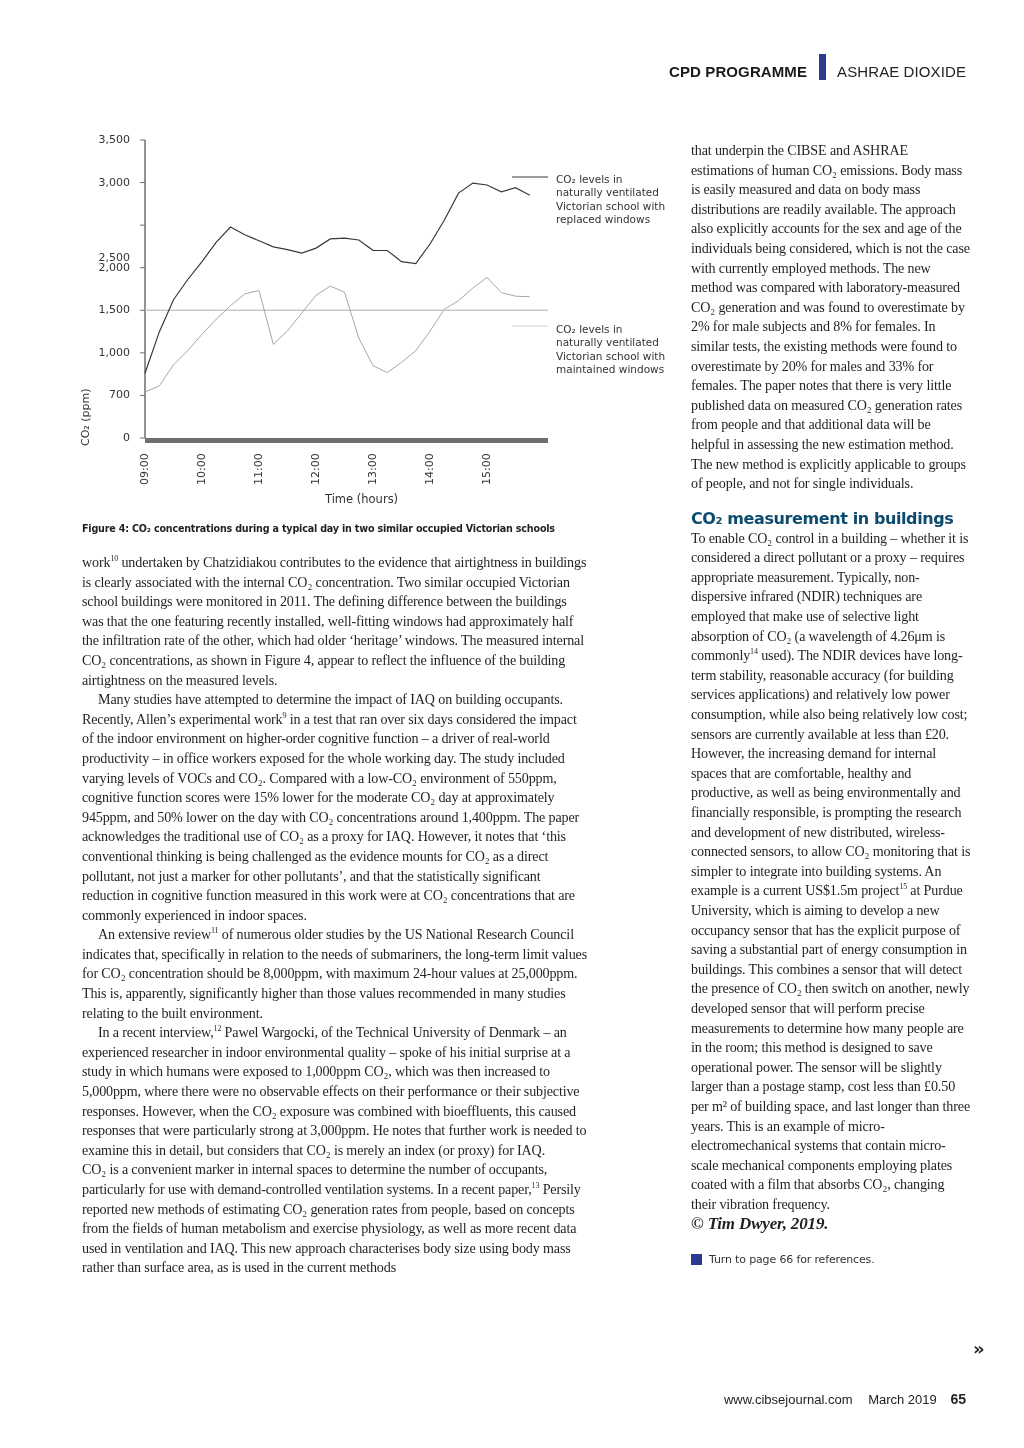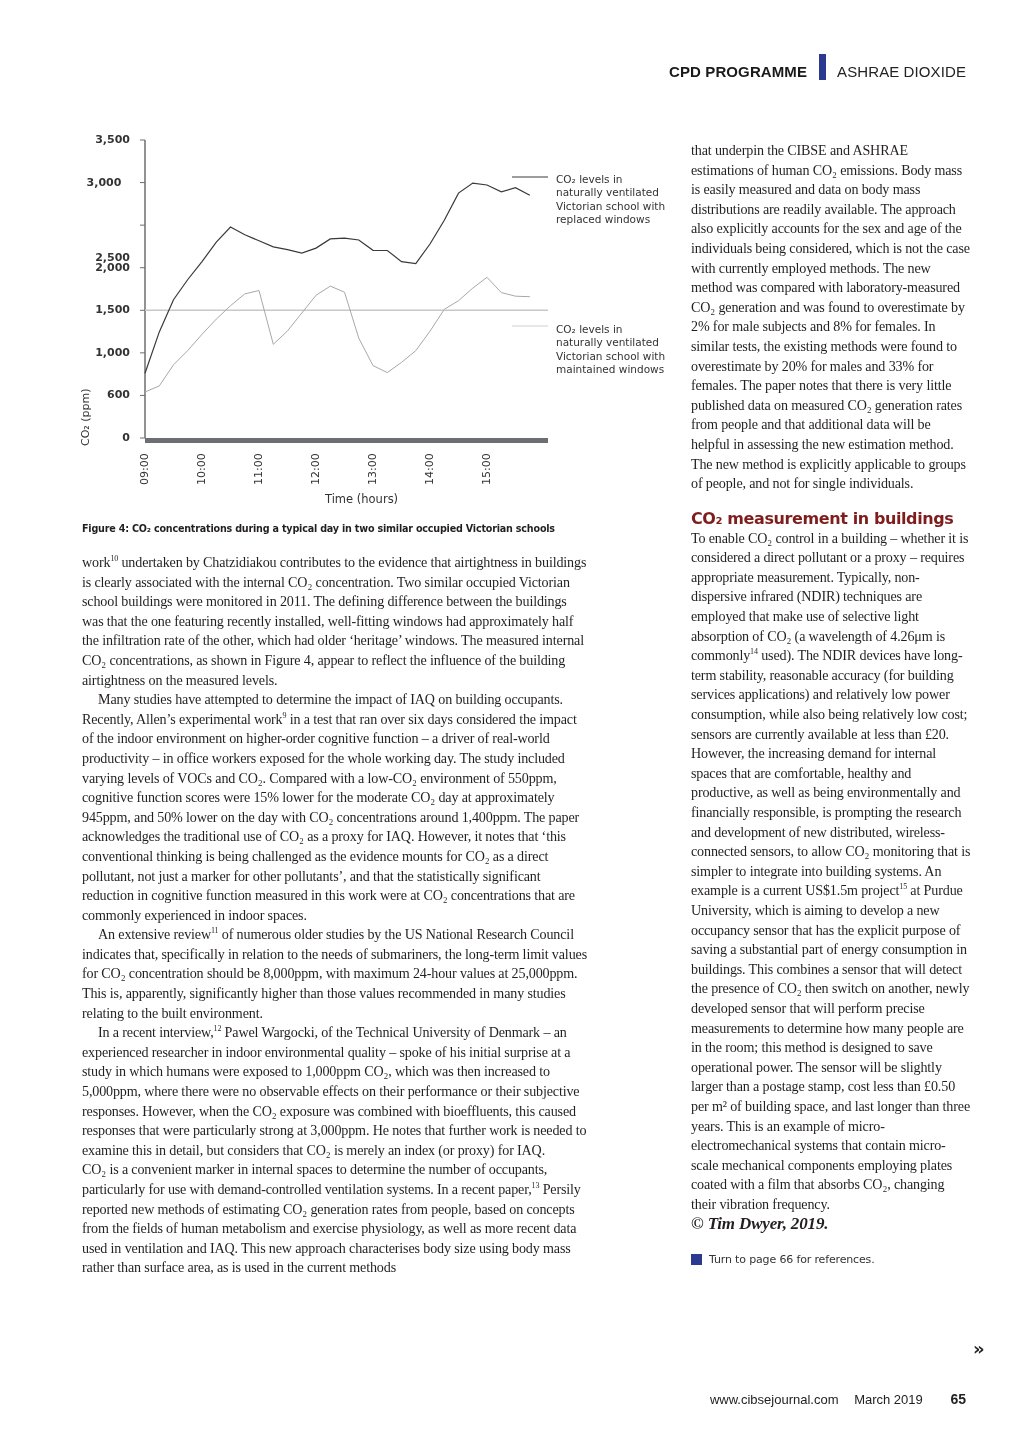--- a/index.html
+++ b/index.html
@@ -3,39 +3,39 @@
 <meta charset="utf-8">
 <style>
   html, body { margin:0; padding:0; background:#ffffff; }
   body { width:1024px; height:1448px; position:relative; overflow:hidden; color:#231f20; }
   .hdr { position:absolute; top:54px; right:58px; display:flex; align-items:flex-end; font-family:"Liberation Sans", sans-serif; font-size:15px; letter-spacing:0.1px; }
   .hdr .sec { font-weight:bold; color:#1a1a1a; }
   .hdr .bar { width:7px; height:26px; background:#2b3990; margin:0 11px 0 12px; display:inline-block; }
   .hdr .topic { color:#222; }
   .chart { position:absolute; left:78px; top:128px; width:590px; height:390px; }
   .chart svg { position:absolute; left:0; top:0; }
-  .ytick { position:absolute; font-family:"DejaVu Sans", sans-serif; font-size:11px; color:#333; text-align:right; width:52px; left:0;font-weight:bold; }
+  .ytick { position:absolute; font-family:"DejaVu Sans", sans-serif; font-size:11px; color:#333; text-align:right; width:52px; left:0; }
   .xtick { position:absolute; font-family:"DejaVu Sans", sans-serif; font-size:11px; color:#333; transform:rotate(-90deg); transform-origin:left top; white-space:nowrap; }
   .ylabel { position:absolute; left:1px; top:318px; font-family:"DejaVu Sans", sans-serif; font-size:11px; color:#333; transform:rotate(-90deg); transform-origin:left top; white-space:nowrap; }
   .xlabel { position:absolute; left:247px; top:364px; font-family:"DejaVu Sans", sans-serif; font-size:11.5px; color:#333; }
   .legend { position:absolute; font-family:"DejaVu Sans", sans-serif; font-size:10.5px; line-height:13.3px; color:#333; width:110px; }
   .figcap { position:absolute; left:82px; top:523px; font-family:"DejaVu Sans", sans-serif; font-weight:bold; font-size:9.6px; color:#231f20; letter-spacing:-0.2px; }
   .col { position:absolute; font-family:"Liberation Serif", serif; font-size:14.1px; line-height:19.6px; color:#231f20; letter-spacing:-0.15px; }
   .col p { margin:0; }
   .col p.ind { text-indent:16px; }
   .left { left:82px; top:553px; width:505px; }
   .right { left:691px; top:141px; width:280px; }
-  .col h2 { font-family:"DejaVu Sans", sans-serif; font-size:16px; font-weight:bold; margin:13px 0 0 0; line-height:20px; letter-spacing:-0.4px; color:#7f1d1d; }
+  .col h2 { font-family:"DejaVu Sans", sans-serif; font-size:16px; font-weight:bold; margin:13px 0 0 0; line-height:20px; letter-spacing:-0.4px; color:#0c4a6e; }
   sup { font-size:8px; line-height:0; vertical-align:6px; }
   .credit { font-style:italic; font-weight:bold; font-size:17px; }
   .refs { display:flex; align-items:center; font-family:"DejaVu Sans", sans-serif; font-size:11px; color:#333; margin-top:16px; }
   .refs .sq { width:11px; height:11px; background:#2b3990; margin-right:7px; display:inline-block; }
   .chev { position:absolute; left:973px; top:1338px; font-family:"DejaVu Sans", sans-serif; font-size:18px; font-weight:bold; color:#222; }
   .footer { position:absolute; top:1391px; right:58px; font-family:"Liberation Sans", sans-serif; font-size:13px; color:#222; }
-  .footer .pg { font-weight:bold; font-size:14px; margin-left:24px; }
+  .footer .pg { font-weight:bold; font-size:14px; margin-left:10px; }
   .footer .dt { margin-left:12px; }
 </style>
 </head>
 <body>
 
 <div class="hdr">
   <span class="sec">CPD PROGRAMME</span>
   <span class="bar"></span>
   <span class="topic">ASHRAE DIOXIDE</span>
 </div>
@@ -53,26 +53,26 @@
       <line x1="62" y1="54.571428571428584" x2="67" y2="54.571428571428584" stroke="#6d6e71" stroke-width="1"></line>
       <line x1="62" y1="12" x2="67" y2="12" stroke="#6d6e71" stroke-width="1"></line>
       <line x1="67" y1="182.28571428571428" x2="470" y2="182.28571428571428" stroke="#c8c8c8" stroke-width="1.5"></line>
       <path d="M67.0 245.3 L81.3 203.9 L95.5 171.7 L109.8 151.5 L124.0 133.6 L138.3 114.2 L152.5 99.0 L166.8 106.7 L181.0 112.8 L195.3 118.9 L209.5 121.7 L223.8 125.1 L238.0 120.1 L252.3 110.9 L266.5 110.1 L280.8 112.0 L295.0 122.3 L309.3 122.5 L323.5 133.6 L337.8 135.5 L352.0 116.0 L366.3 92.2 L380.5 65.1 L394.8 55.1 L409.0 57.0 L423.3 63.8 L437.5 59.7 L451.8 67.3" fill="none" stroke="#3a3a3a" stroke-width="1.2"></path>
       <path d="M67.0 264.0 L81.3 257.9 L95.5 236.8 L109.8 222.5 L124.0 206.3 L138.3 191.1 L152.5 177.7 L166.8 165.9 L181.0 162.5 L195.3 216.3 L209.5 202.9 L223.8 185.0 L238.0 167.3 L252.3 158.1 L266.5 164.2 L280.8 210.2 L295.0 237.6 L309.3 244.6 L323.5 234.4 L337.8 222.6 L352.0 203.2 L366.3 181.3 L380.5 172.7 L394.8 160.1 L409.0 149.3 L423.3 164.6 L437.5 168.2 L451.8 168.7" fill="none" stroke="#a8a8a8" stroke-width="1"></path>
       <line x1="434" y1="49" x2="470" y2="49" stroke="#3a3a3a" stroke-width="1.2"></line>
       <line x1="434" y1="198" x2="470" y2="198" stroke="#d0d0d0" stroke-width="1"></line>
     </svg>
   <div id="yticks">
       <div class="ytick" style="top: 303px;">0</div>
-      <div class="ytick" style="top: 260.429px;">600</div>
+      <div class="ytick" style="top: 260.429px;">700</div>
       <div class="ytick" style="top: 217.857px;">1,000</div>
       <div class="ytick" style="top: 175.286px;">1,500</div>
       <div class="ytick" style="top: 132.714px;">2,000</div>
       <div class="ytick" style="top: 90.1429px; margin-top: 33px;">2,500</div>
-      <div class="ytick" style="top: 47.5714px; text-align: center;">3,000</div>
+      <div class="ytick" style="top: 47.5714px;">3,000</div>
       <div class="ytick" style="top: 5px;">3,500</div>
     </div>
   <div id="xticks">
       <div class="xtick" style="left: 60px; top: 357px;">09:00</div>
       <div class="xtick" style="left: 117px; top: 357px;">10:00</div>
       <div class="xtick" style="left: 174px; top: 357px;">11:00</div>
       <div class="xtick" style="left: 231px; top: 357px;">12:00</div>
       <div class="xtick" style="left: 288px; top: 357px;">13:00</div>
       <div class="xtick" style="left: 345px; top: 357px;">14:00</div>
       <div class="xtick" style="left: 402px; top: 357px;">15:00</div>

